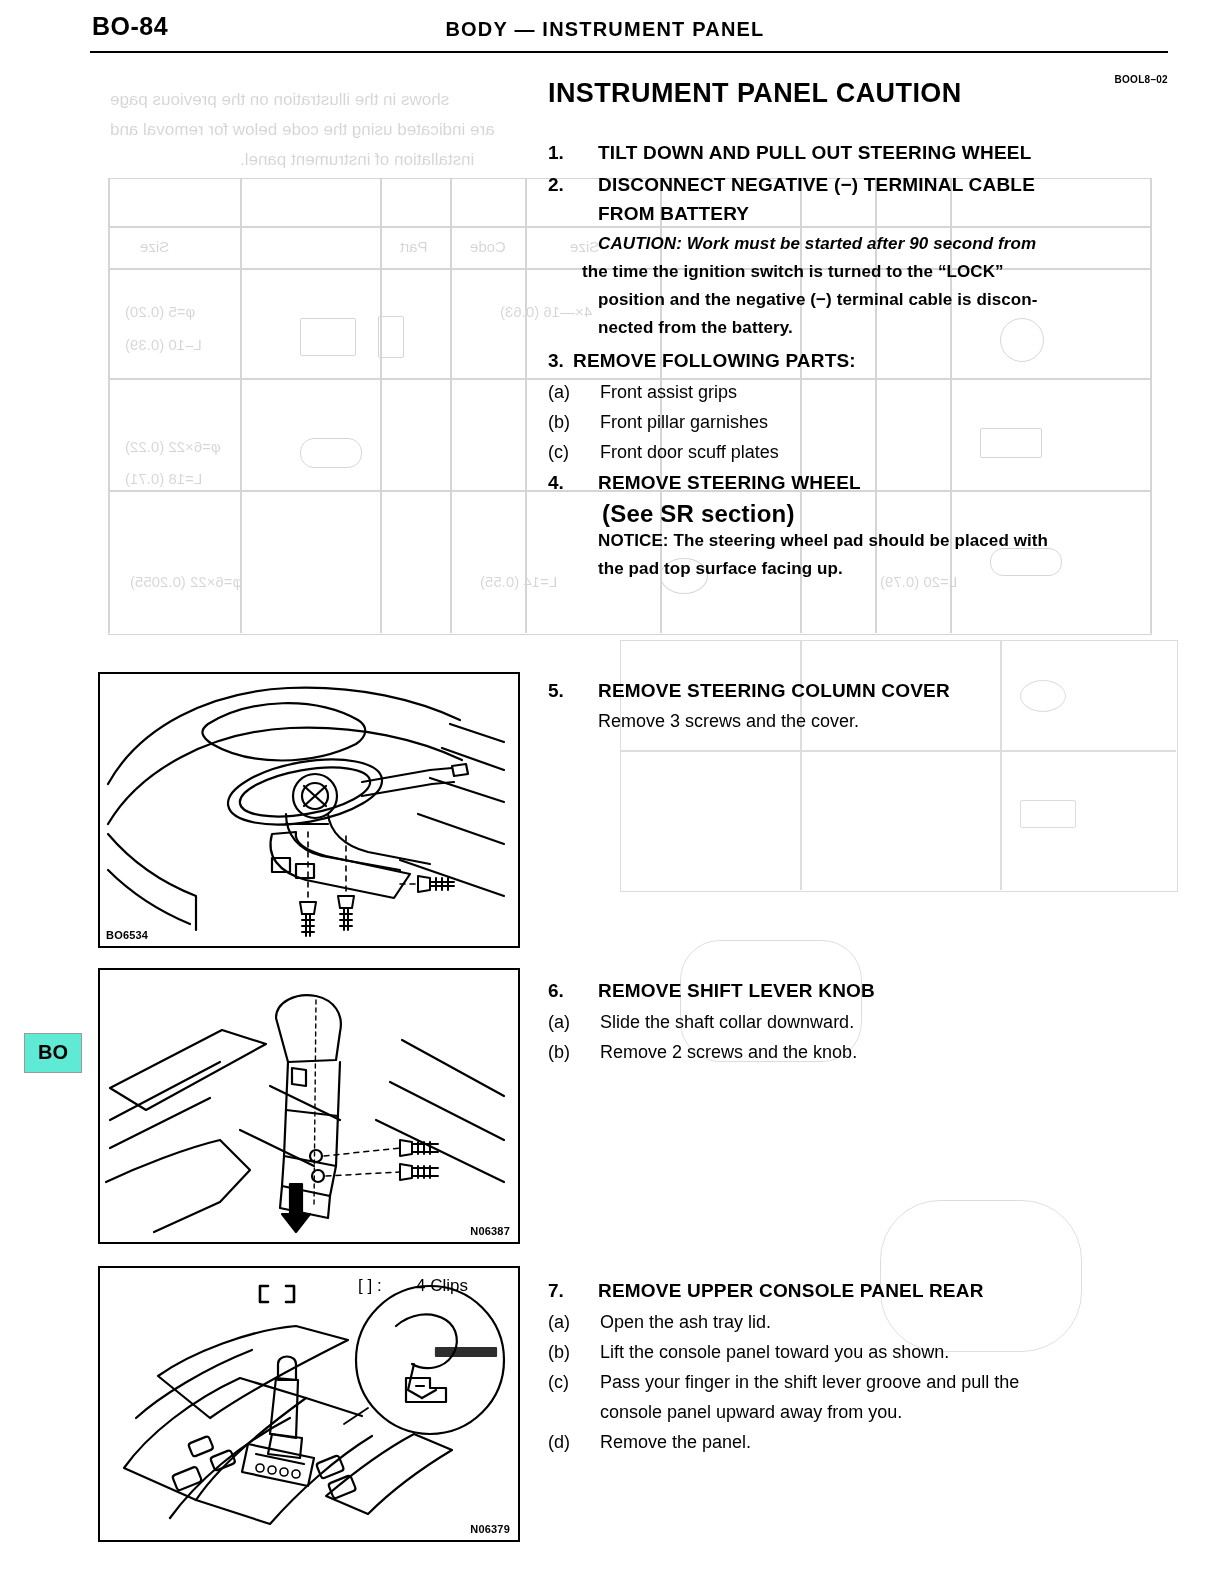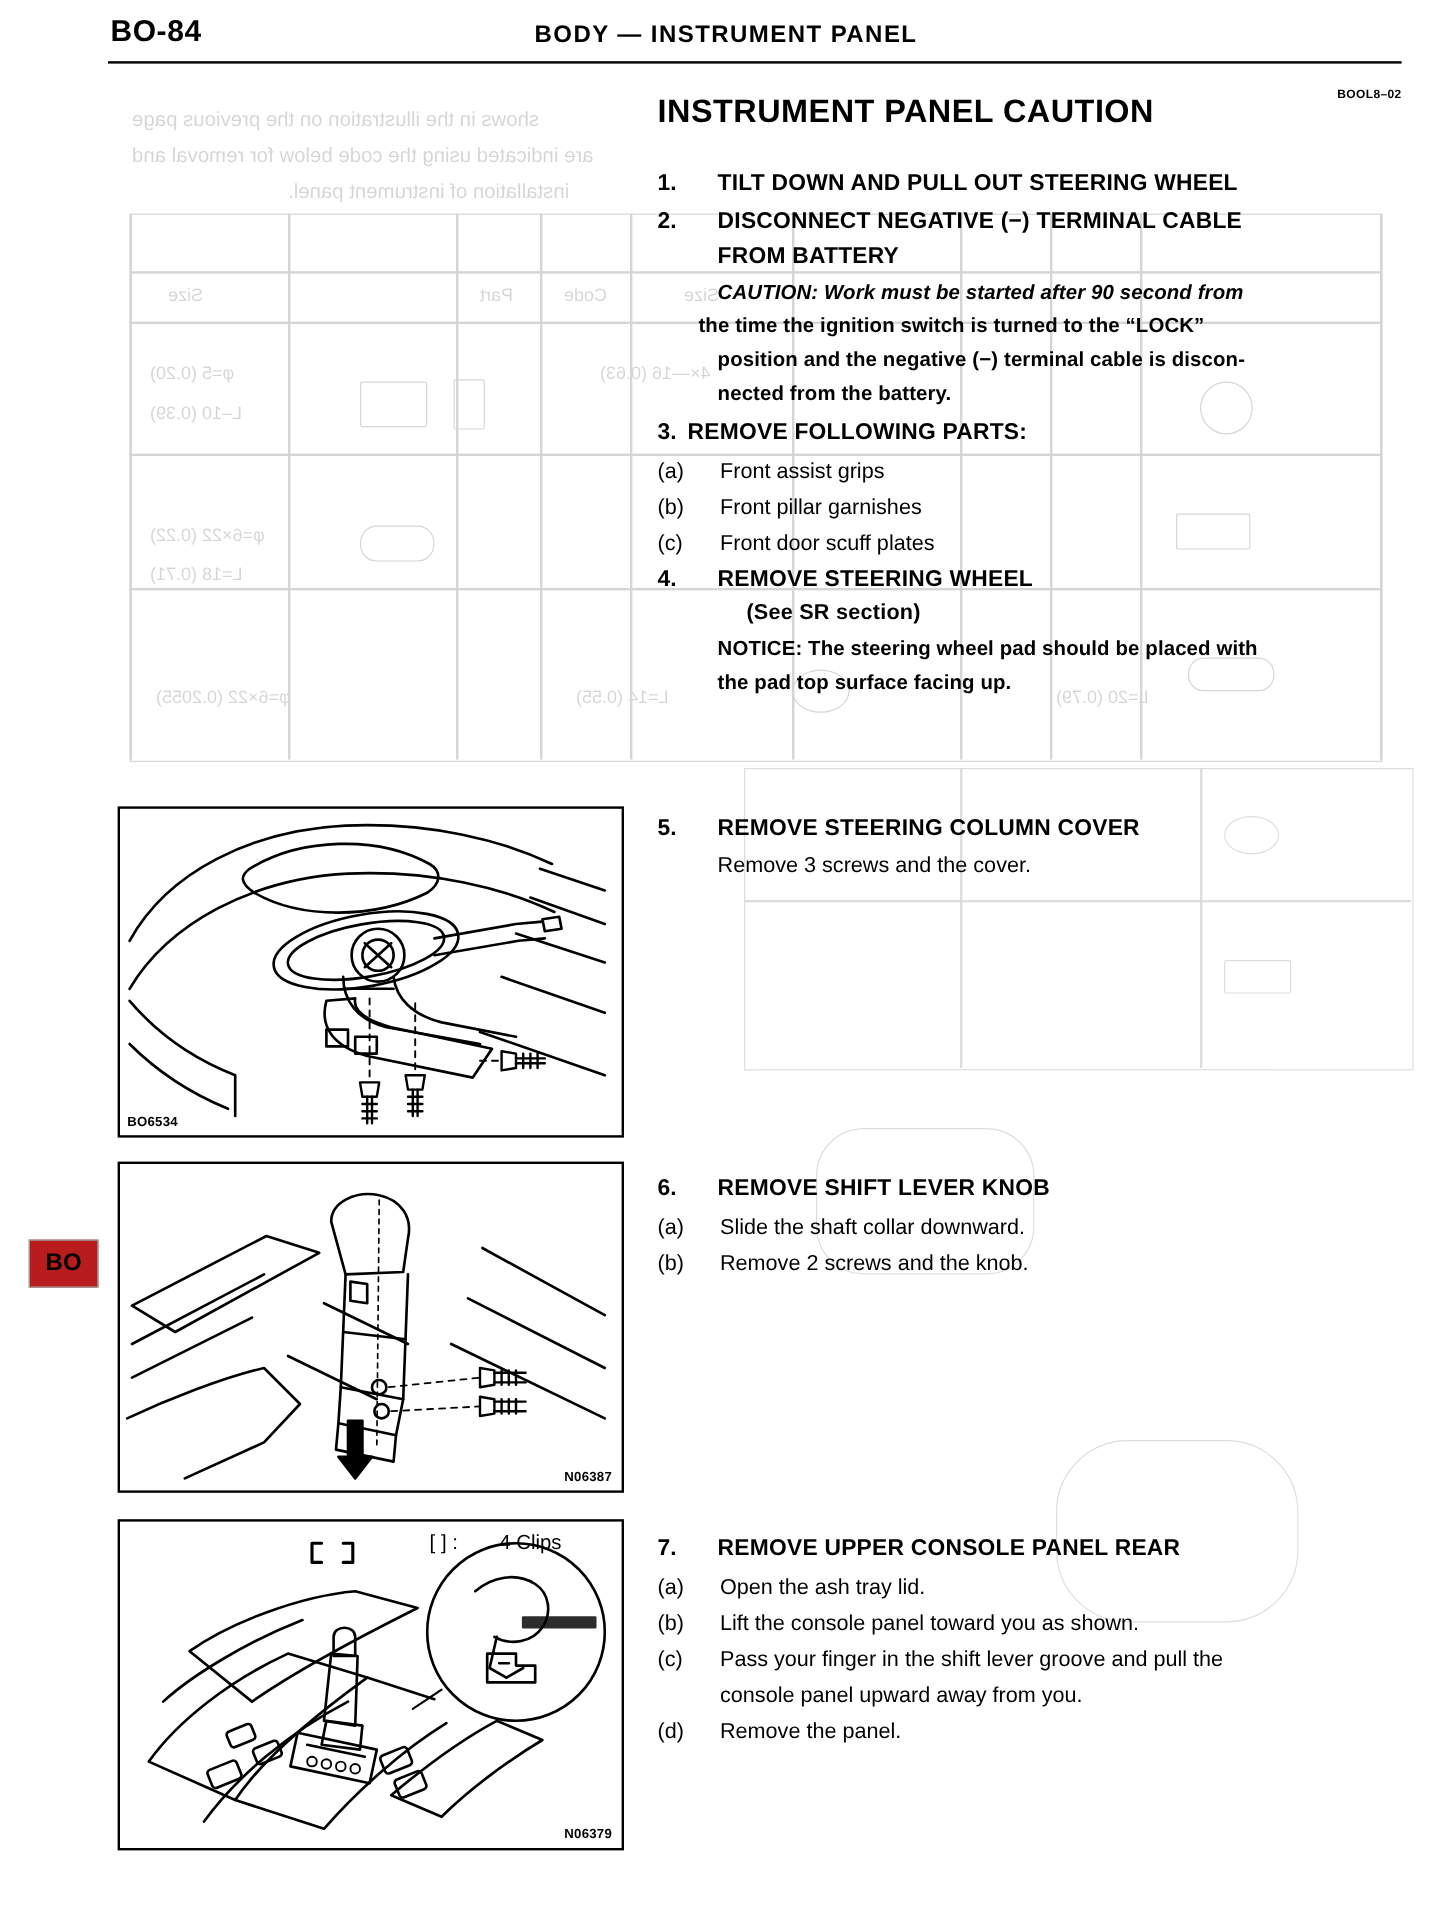--- a/index.html
+++ b/index.html
@@ -145,21 +145,21 @@
     font-size: 18px;
   }
 
   
   .bo-tab {
     position: absolute;
     left: 24px;
     top: 1033px;
     width: 56px;
     height: 38px;
-    background: #b91c1c;
+    background: #5eead4;
     border: 1px solid #9a9a9a;
   }
   .bo-tab span {
     position: absolute;
     left: 0; top: 7px;
     width: 56px;
     text-align: center;
     font-size: 20px;
     font-weight: bold;
     color: #000;
@@ -267,21 +267,21 @@
 <div class="step" style="left:573px; top:350px;">REMOVE FOLLOWING PARTS:</div>
 <div class="sub-label" style="left:548px; top:382px;">(a)</div>
 <div class="sub-text" style="left:600px; top:382px;">Front assist grips</div>
 <div class="sub-label" style="left:548px; top:412px;">(b)</div>
 <div class="sub-text" style="left:600px; top:412px;">Front pillar garnishes</div>
 <div class="sub-label" style="left:548px; top:442px;">(c)</div>
 <div class="sub-text" style="left:600px; top:442px;">Front door scuff plates</div>
 
 <div class="step-num" style="left:548px; top:472px;">4.</div>
 <div class="step" style="left:598px; top:472px;">REMOVE STEERING WHEEL</div>
-<div class="step" style="left:622px; top:500px; font-size:18px;">(See SR section)</div>
+<div class="step" style="left:602px; top:500px; font-size:24px;">(See SR section)</div>
 <div class="body-text" style="left:598px; top:531px;">NOTICE: The steering wheel pad should be placed with</div>
 <div class="body-text" style="left:598px; top:559px;">the pad top surface facing up.</div>
 
 <div class="step-num" style="left:548px; top:680px;">5.</div>
 <div class="step" style="left:598px; top:680px;">REMOVE STEERING COLUMN COVER</div>
 <div class="plain-text" style="left:598px; top:711px;">Remove 3 screws and the cover.</div>
 
 <div class="step-num" style="left:548px; top:980px;">6.</div>
 <div class="step" style="left:598px; top:980px;">REMOVE SHIFT LEVER KNOB</div>
 <div class="sub-label" style="left:548px; top:1012px;">(a)</div>

